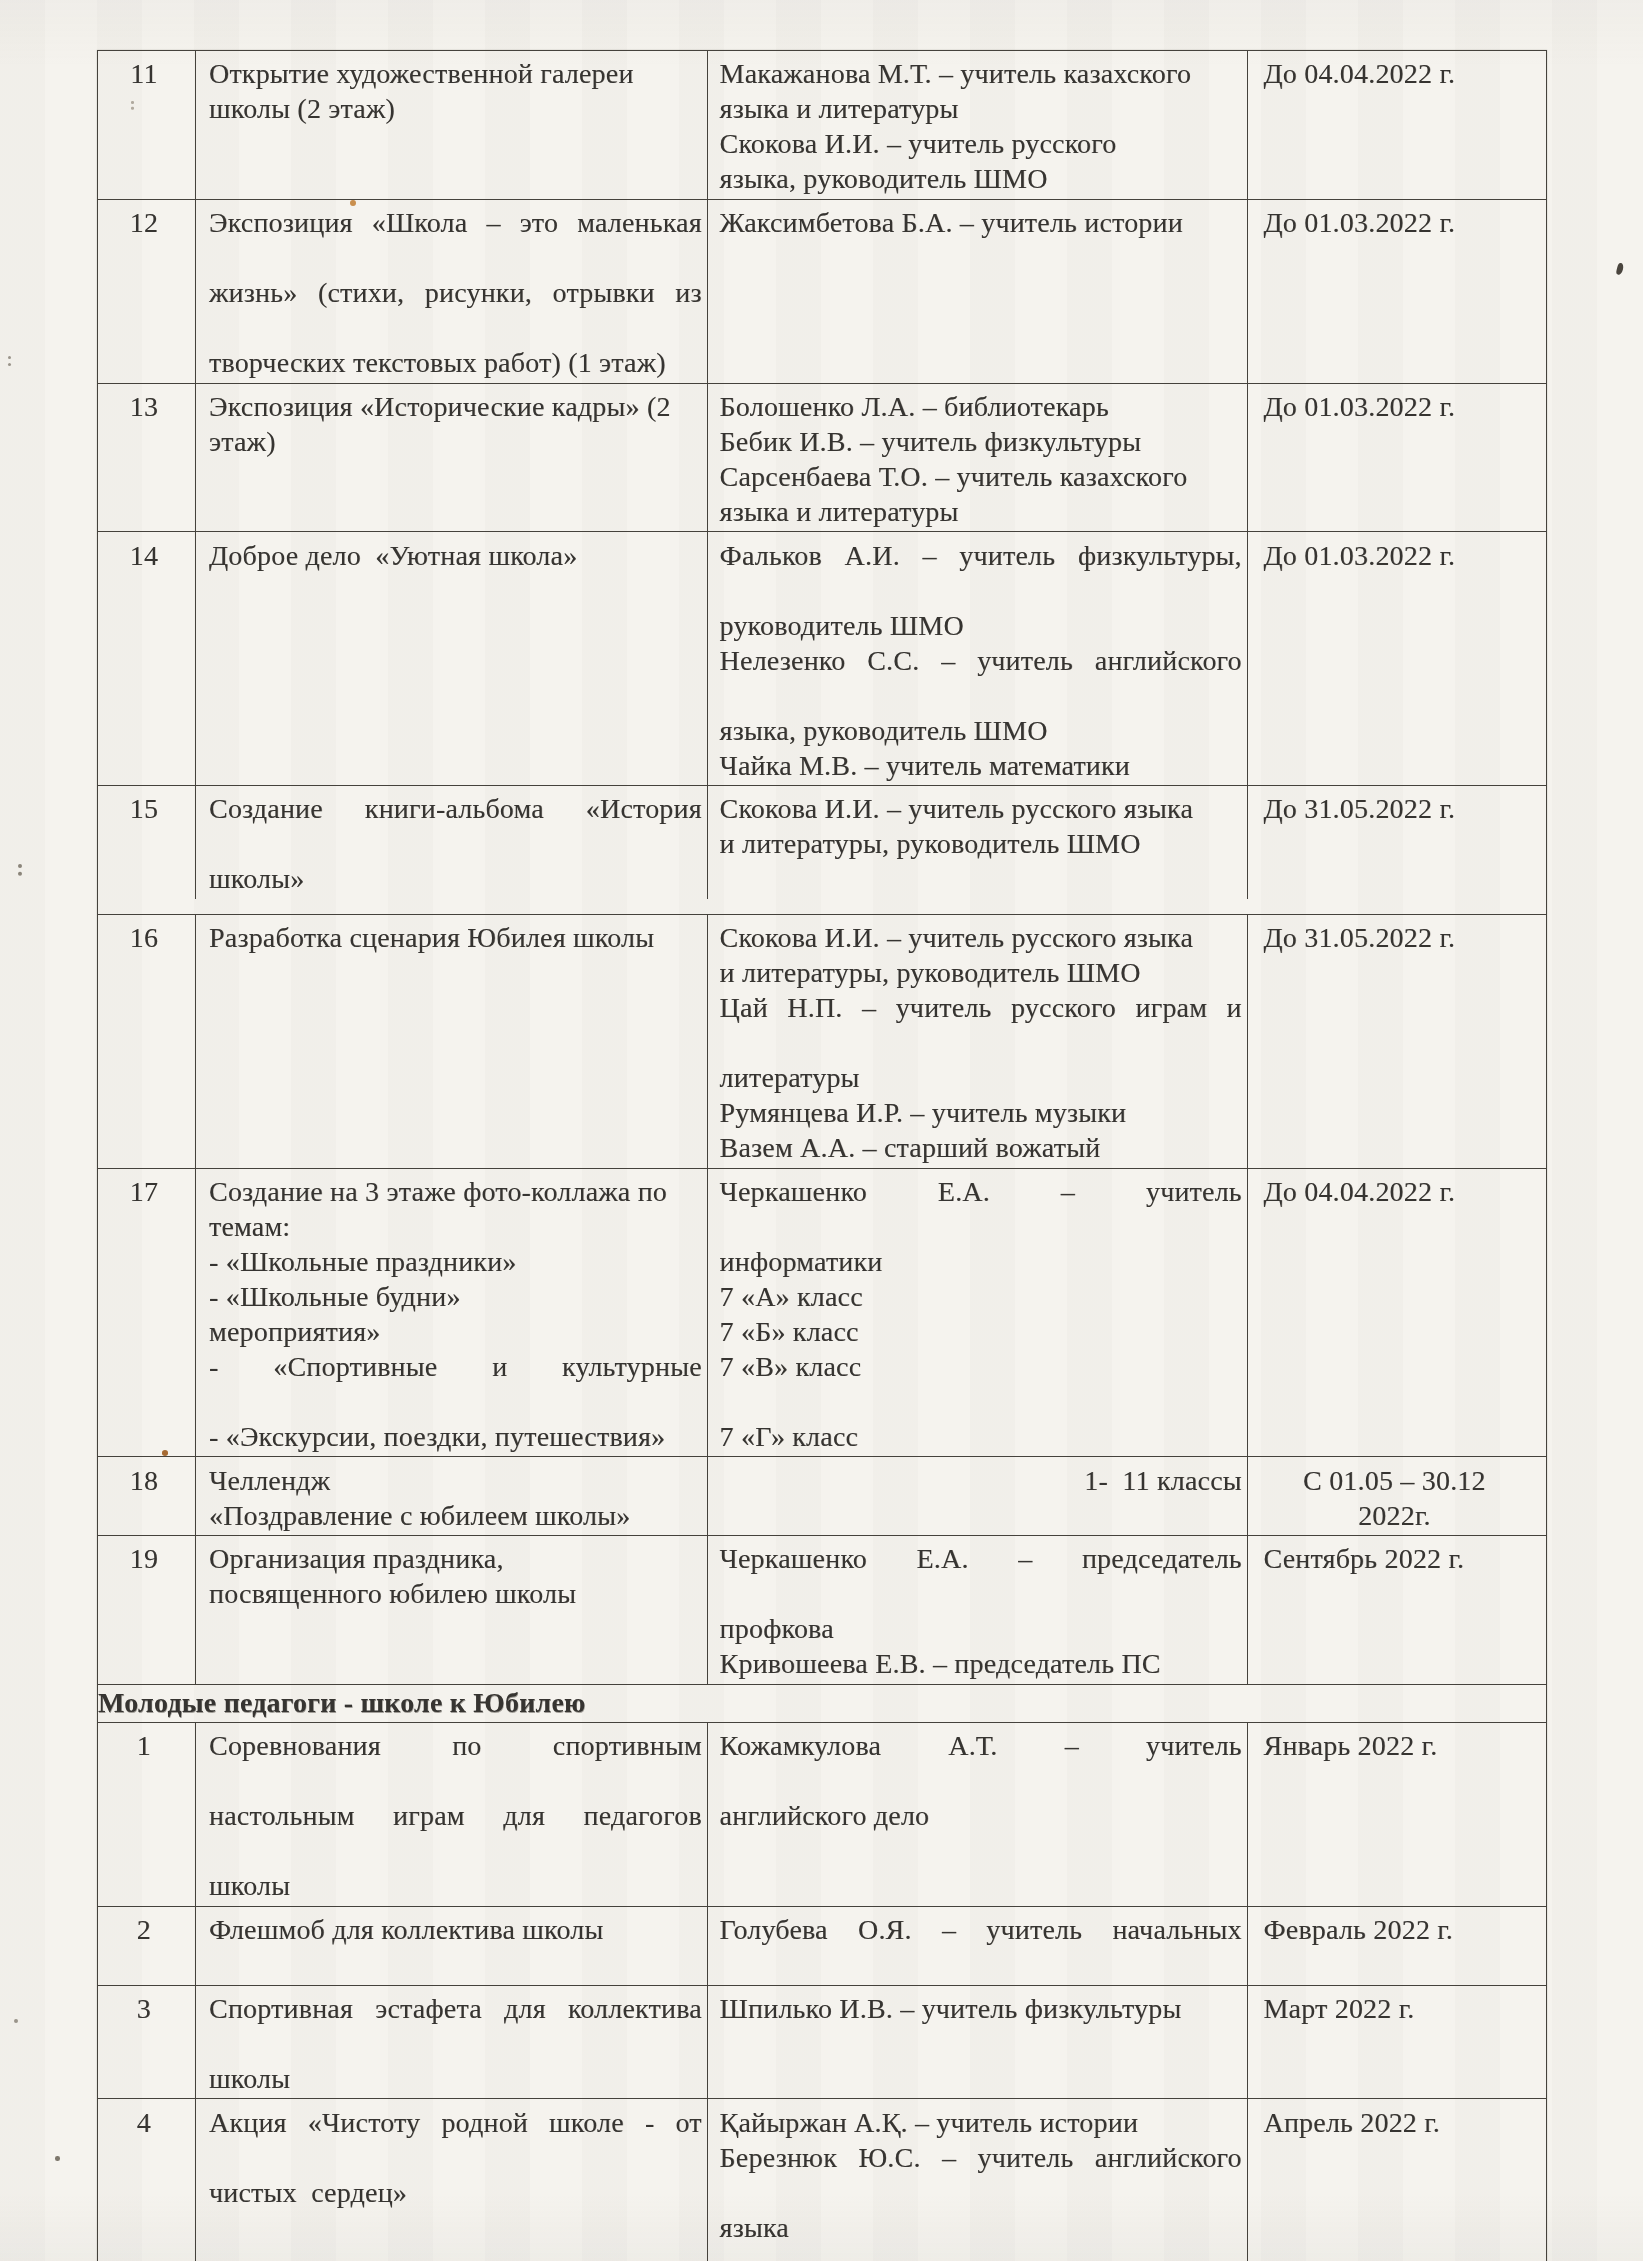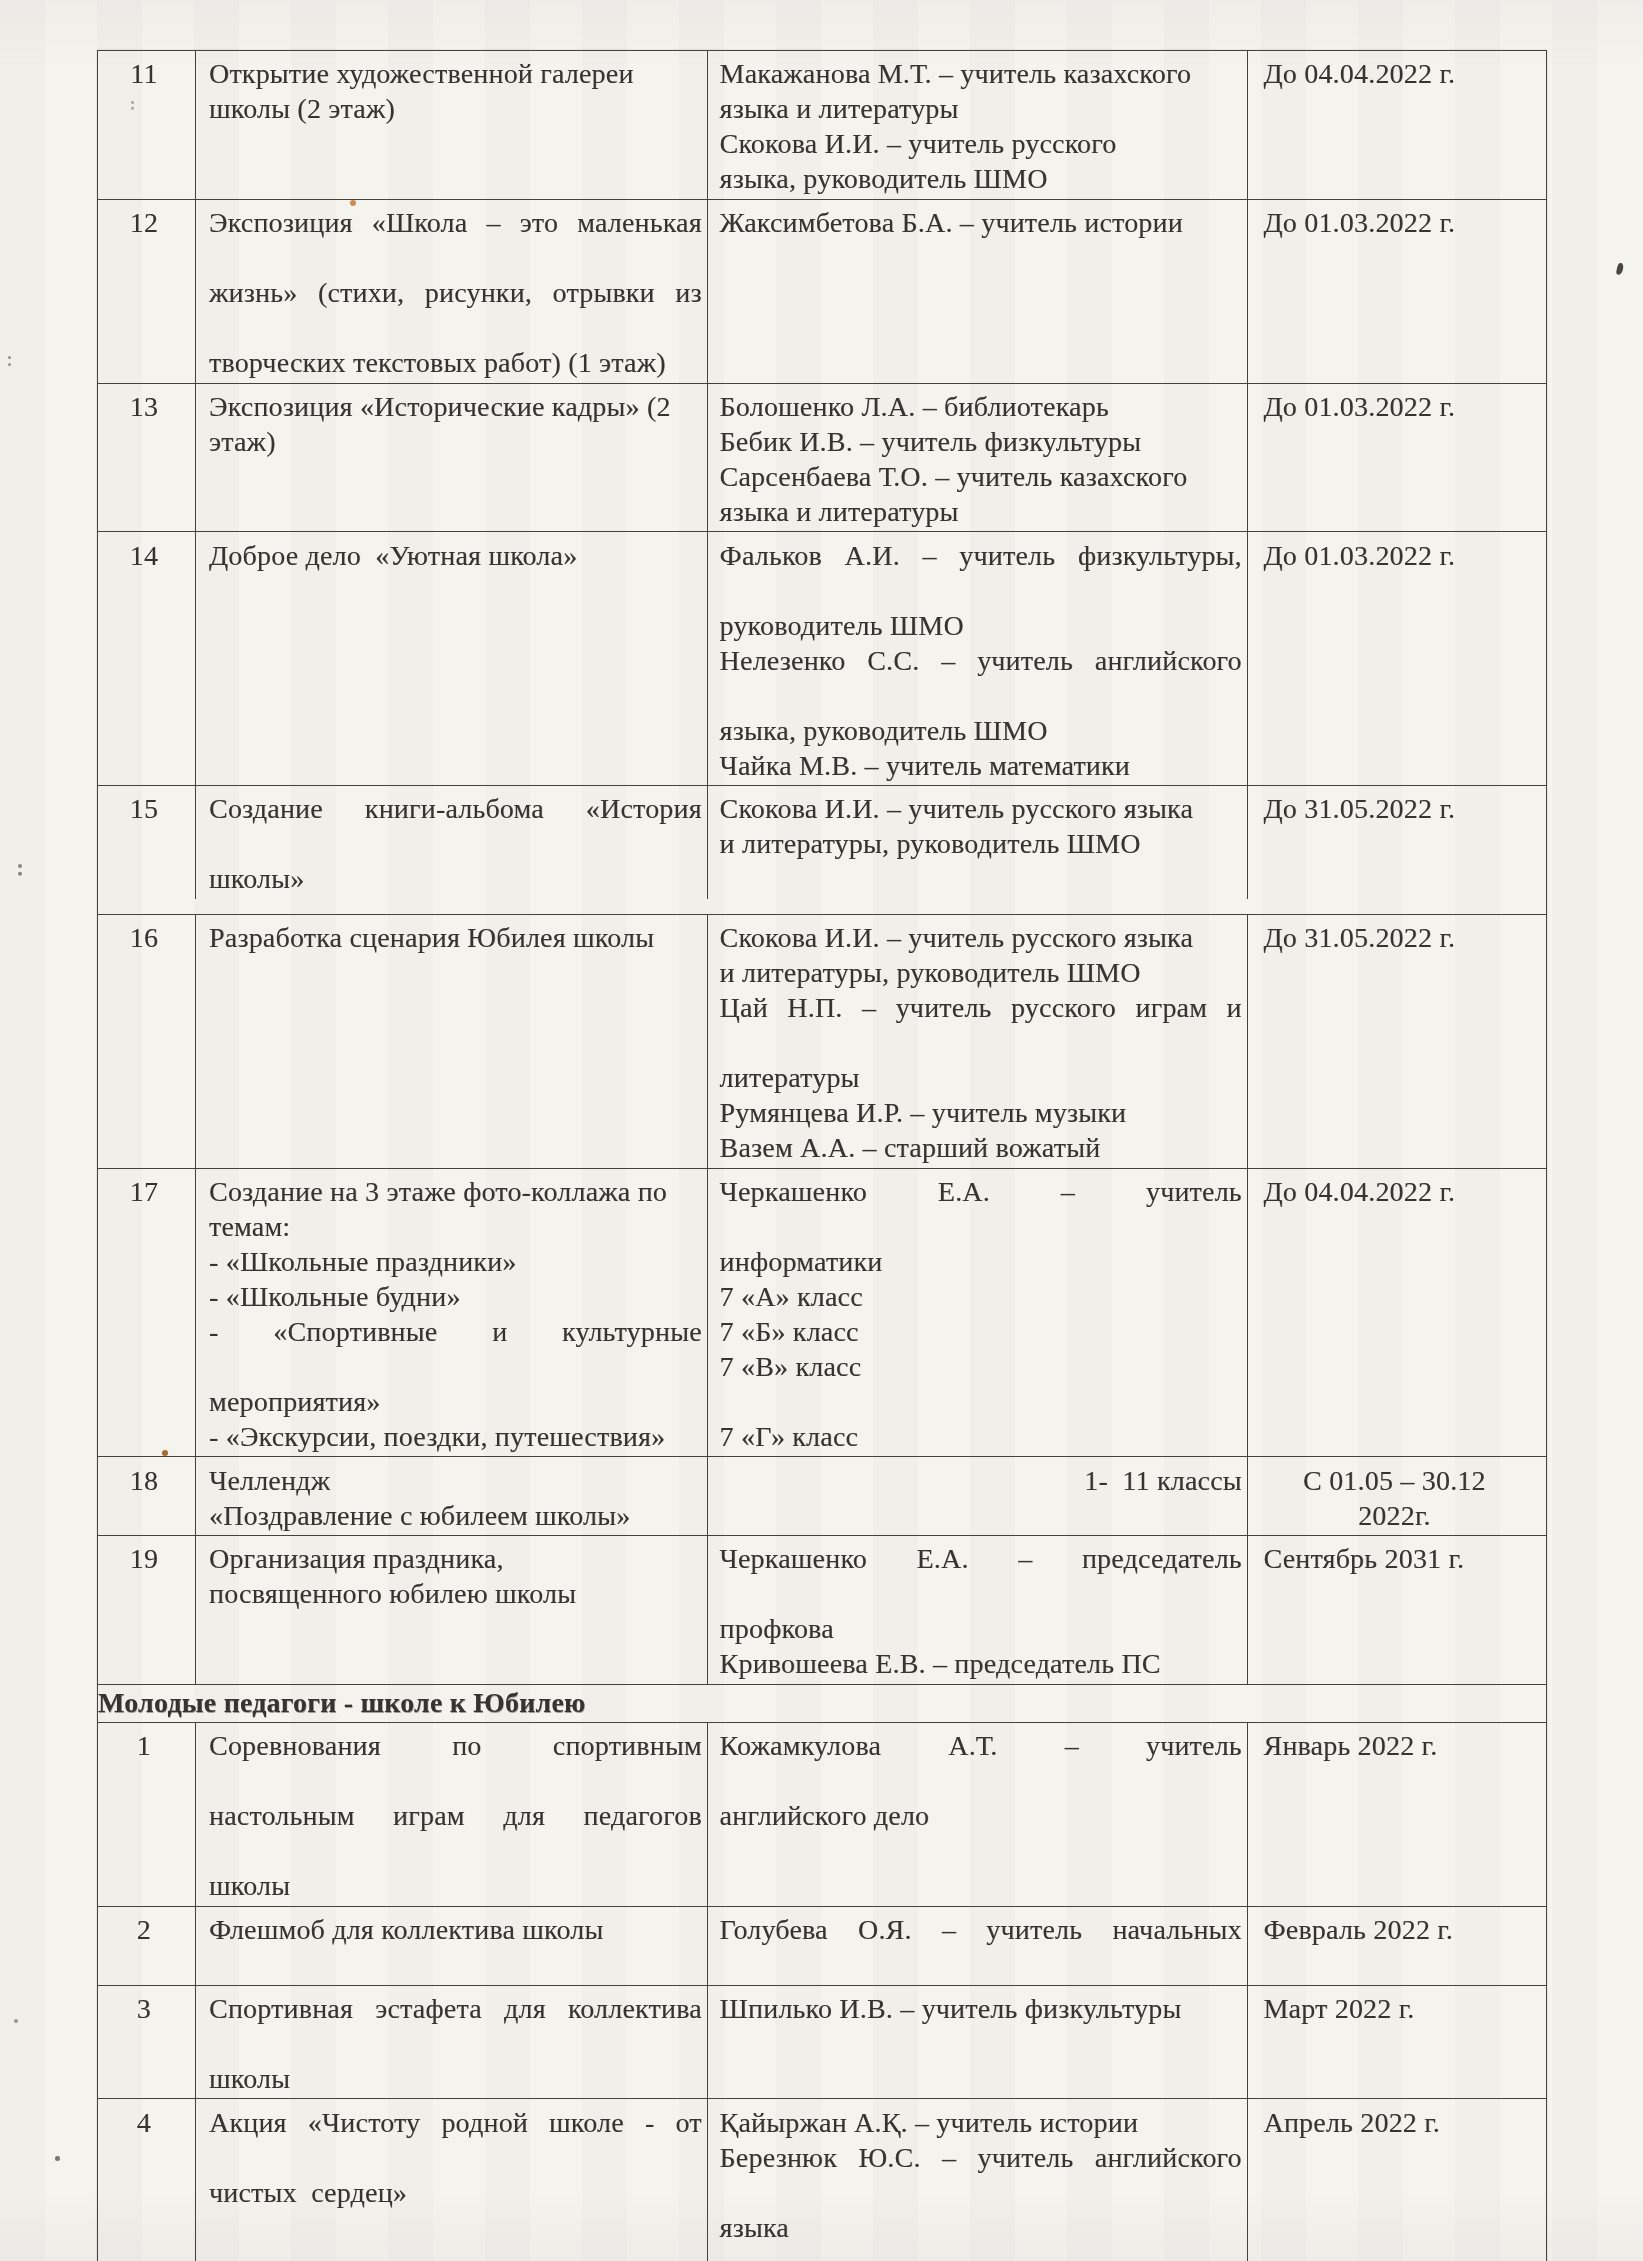--- a/index.html
+++ b/index.html
@@ -164,22 +164,22 @@
     </div>
     <div class="row" style="min-height: 272px;">
       <div class="cell num">
         <div class="ln">17</div>
       </div>
       <div class="cell event">
         <div class="ln">Создание на 3 этаже фото-коллажа по</div>
         <div class="ln">темам:</div>
         <div class="ln">- «Школьные праздники»</div>
         <div class="ln">- «Школьные будни»</div>
+        <div class="ln">мероприятия»</div>
         <div class="ln j">- «Спортивные и культурные</div>
-        <div class="ln">мероприятия»</div>
         <div class="ln">- «Экскурсии, поездки, путешествия»</div>
       </div>
       <div class="cell resp">
         <div class="ln j">Черкашенко Е.А. – учитель</div>
         <div class="ln">информатики</div>
         <div class="ln">7 «А» класс</div>
         <div class="ln">7 «Б» класс</div>
         <div class="ln">7 «В» класс</div>
         <div class="ln"></div>
         <div class="ln">7 «Г» класс</div>
@@ -211,21 +211,21 @@
       <div class="cell event">
         <div class="ln">Организация праздника,</div>
         <div class="ln">посвященного юбилею школы</div>
       </div>
       <div class="cell resp">
         <div class="ln j">Черкашенко Е.А. – председатель</div>
         <div class="ln">профкова</div>
         <div class="ln">Кривошеева Е.В. – председатель ПС</div>
       </div>
       <div class="cell date">
-        <div class="ln">Сентябрь 2031 г.</div>
+        <div class="ln">Сентябрь 2022 г.</div>
       </div>
     </div>
     <div class="row section" style="min-height: 37px;">Молодые педагоги - школе к Юбилею</div>
     <div class="row" style="min-height: 102px;">
       <div class="cell num">
         <div class="ln">1</div>
       </div>
       <div class="cell event">
         <div class="ln j">Соревнования по спортивным</div>
         <div class="ln j">настольным играм для педагогов</div>

